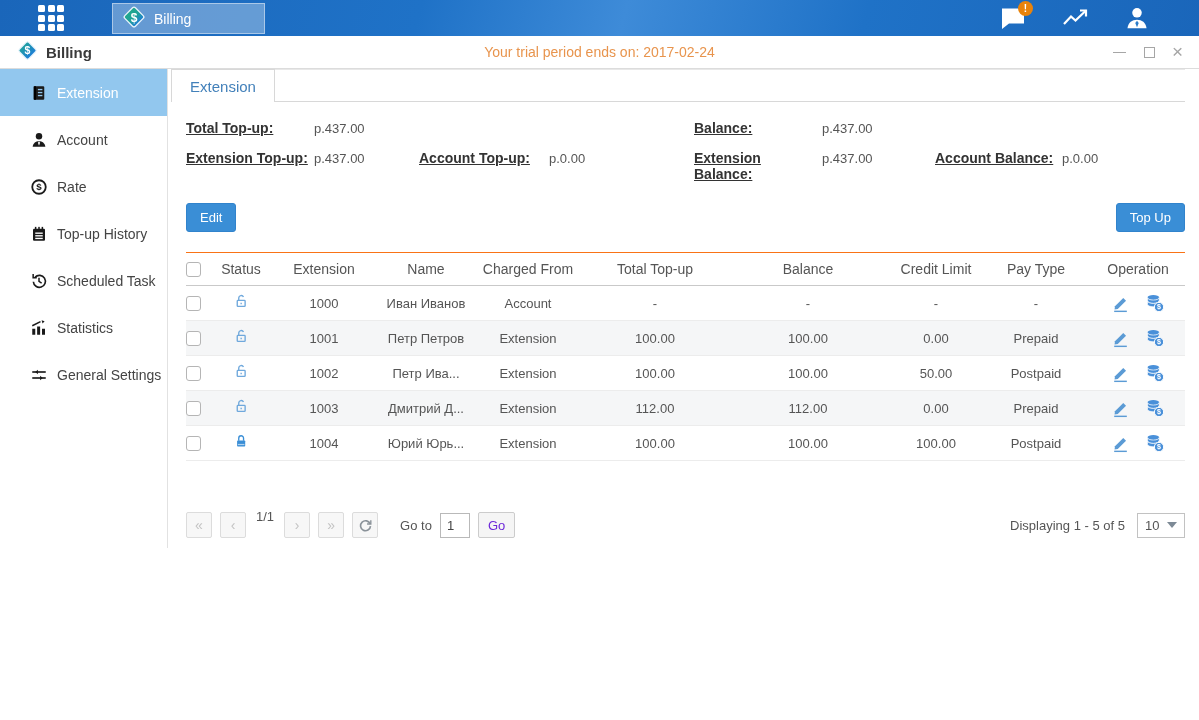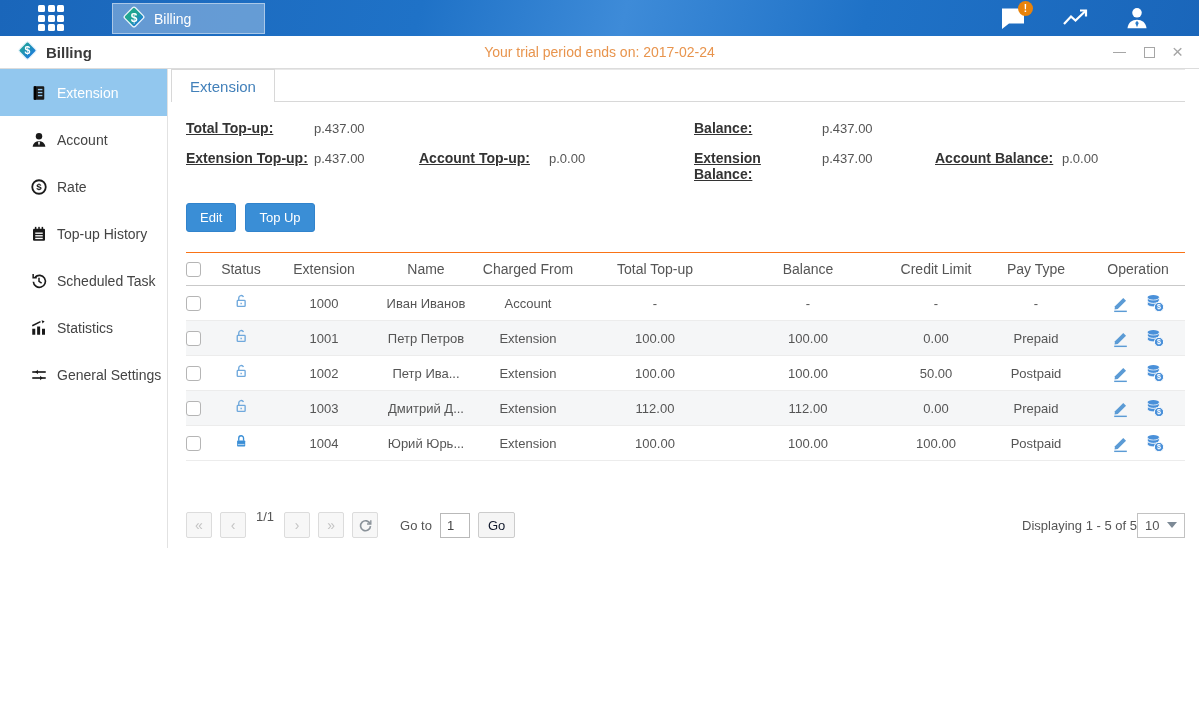--- a/index.html
+++ b/index.html
@@ -55,21 +55,21 @@
 
   
   .summary { margin-top:18px; }
   .sum-grid { display:grid; grid-template-columns:508px 1fr; margin-bottom:14px; }
   .pair { display:flex; align-items:baseline; }
   .lbl { font-size:14px; font-weight:bold; color:#333;text-decoration:underline; }
   .val { font-size:13px; color:#555; }
   .w128 { width:128px; } .w105 { width:105px; } .w130 { width:130px; } .w113 { width:113px; } .w127 { width:127px; }
 
   
-  .actions { margin-top:21px; display:flex; gap:9px; }
+  .actions { margin-top:21px; display:flex; gap:9px;justify-content:space-between; }
   .btn-primary { background:#3a8ed6; border:1px solid #3183cc; color:#fff; font-size:13px;
     height:29px; padding:0 13px; border-radius:3px; cursor:pointer; font-family:inherit; }
 
   
   .grid-table { margin-top:20px; }
   .t-head, .t-row { display:grid;
     grid-template-columns:30px 50px 116px 88px 116px 138px 168px 88px 112px 92px;
     align-items:center; }
   .t-head { height:34px; border-top:1px solid #f97316; border-bottom:1px solid #c9c9c9;
     color:#555; font-size:14px; }
@@ -85,24 +85,24 @@
   
   .pagination { position:absolute; left:18px; right:14px; bottom:7px; display:flex; align-items:center; }
   .pg-btn { width:26px; height:26px; background:#f7f7f7; border:1px solid #dcdcdc; border-radius:2px;
     color:#c3c3c3; font-size:14px; display:flex; align-items:center; justify-content:center;
     margin-right:8px; cursor:pointer; font-family:inherit; }
   .pg-page { color:#555; font-size:13px; margin:0 10px 17px 2px; }
   .goto-lbl { color:#555; font-size:13px; margin:0 8px 0 14px; }
   .goto-input { width:30px; height:25px; border:1px solid #b9b9b9; font-size:13px; color:#444;
     padding-left:6px; font-family:inherit; }
   .go-btn { height:26px; padding:0 9px; margin-left:8px; background:#f5f5f5; border:1px solid #ccc;
-    border-radius:2px; color:#0f172a; font-size:13px; cursor:pointer; font-family:inherit; }
+    border-radius:2px; color:#6d28d9; font-size:13px; cursor:pointer; font-family:inherit; }
   .pg-right { margin-left:auto; display:flex; align-items:center; }
   .displaying { color:#555; font-size:13px; }
-  .page-size { width:48px; height:25px; border:1px solid #c2c2c2; margin-left:0; background:#fff;
+  .page-size { width:48px; height:25px; border:1px solid #c2c2c2; margin-left:12px; background:#fff;
     display:flex; align-items:center; padding:0 7px; cursor:pointer; color:#555; font-size:13px; }
   .caret-down { margin-left:auto; width:0; height:0; border-left:5px solid transparent;
     border-right:5px solid transparent; border-top:6px solid #7d8a96; }
 </style>
 </head>
 <body>
 
 <div class="topbar">
   <div class="grid-icon">
     <span></span>

